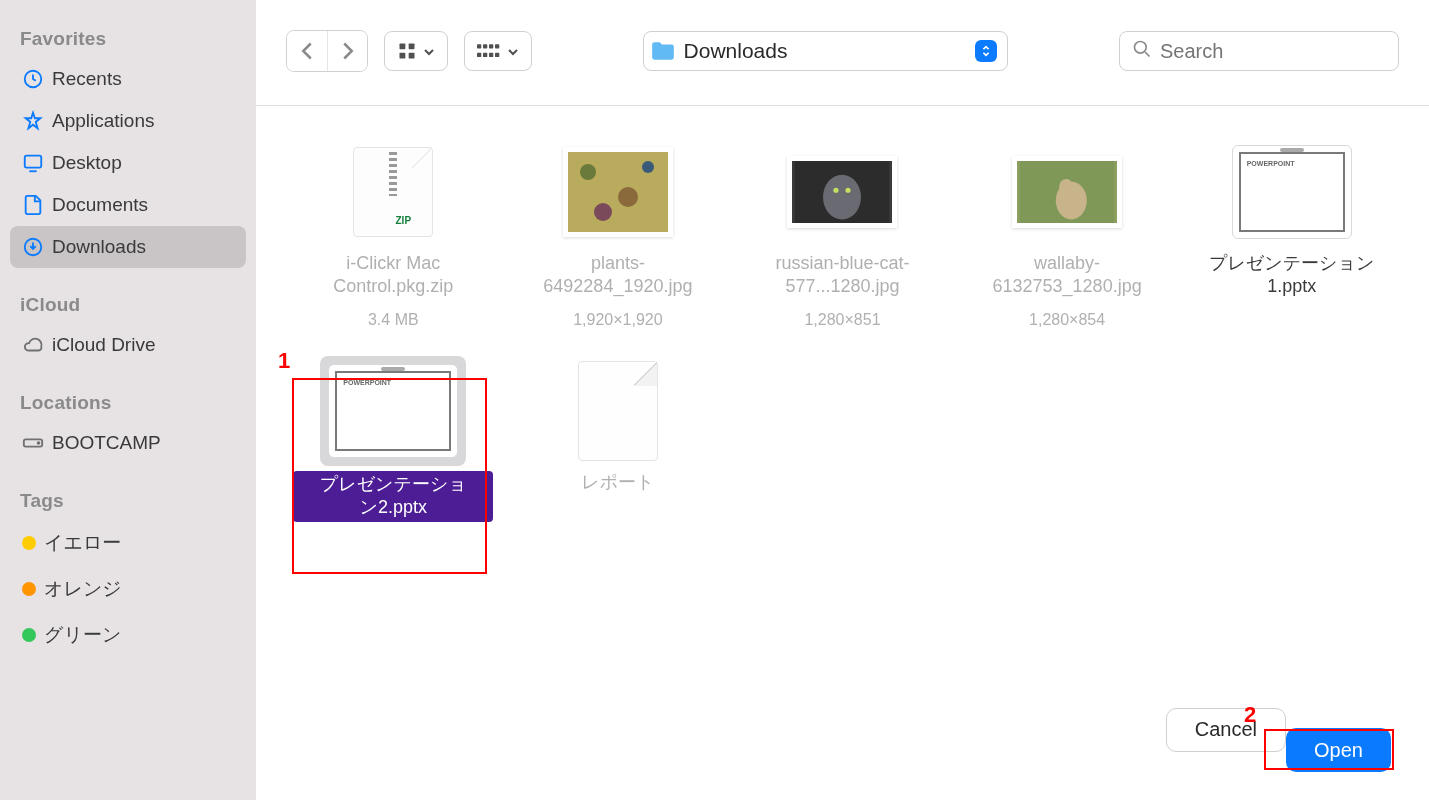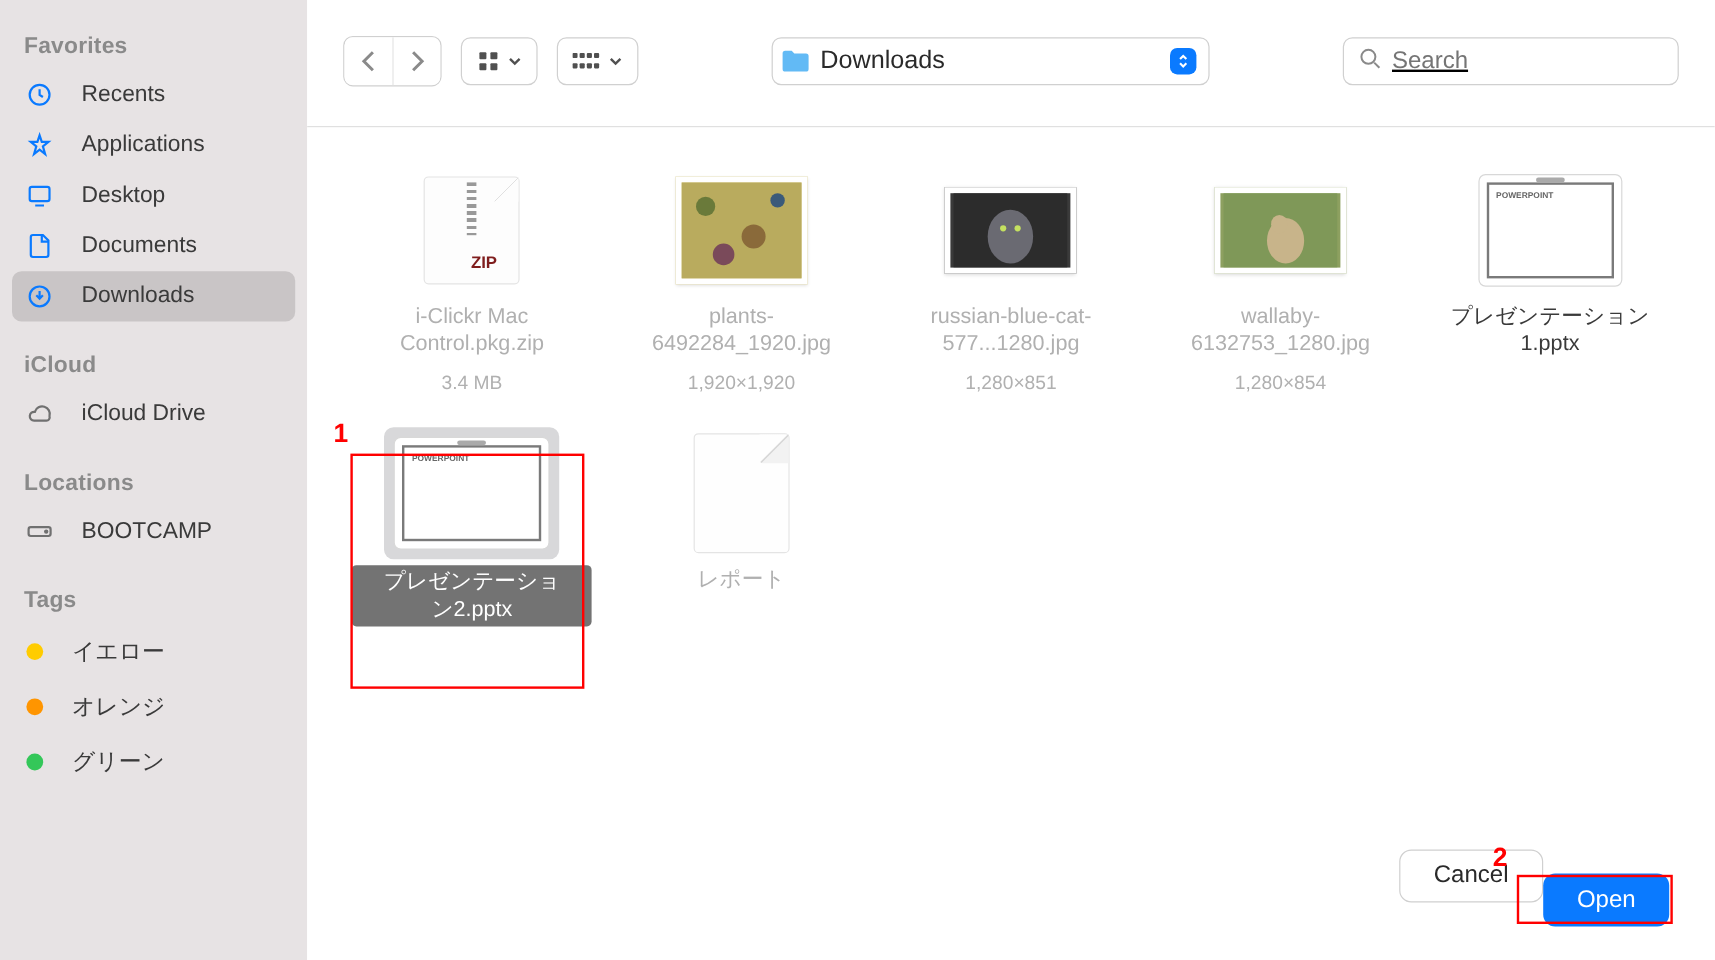--- a/index.html
+++ b/index.html
@@ -1,20 +1,20 @@
 <!DOCTYPE html>
 <html><head>
   <meta charset="utf-8">
   <style>
     * { margin: 0; padding: 0; box-sizing: border-box; font-family: -apple-system, BlinkMacSystemFont, "Segoe UI", Helvetica, Arial, sans-serif; }
     body { width: 1429px; height: 800px; overflow: hidden; background: #fff; position: relative; }
     
     .sidebar { position: absolute; left: 0; top: 0; width: 256px; height: 800px; background: #e7e3e4; padding: 20px 10px; color: #4a4a4a; }
     .sidebar-section-title { font-size: 19px; font-weight: 600; color: #8a8a8a; padding: 8px 10px; letter-spacing: 0.2px; }
-    .sidebar-item { display: flex; align-items: center; gap: 24px; padding: 10px 12px; font-size: 19px; color: #3a3a3a; border-radius: 8px; cursor: pointer; }
+    .sidebar-item { display: flex; align-items: center; gap: 8px; padding: 10px 12px; font-size: 19px; color: #3a3a3a; border-radius: 8px; cursor: pointer; }
     .sidebar-item.active { background: #c9c5c6; }
     .sidebar-item .icon { width: 22px; height: 22px; display: flex; align-items: center; justify-content: center; color: #0a7aff; }
     .sidebar-item .icon.gray { color: #707070; }
     .tag-dot { width: 14px; height: 14px; border-radius: 50%; }
     .tag-red { background: #ff3b30; }
     .tag-orange { background: #ff9500; }
     .tag-yellow { background: #ffcc00; }
     .tag-green { background: #34c759; }
     
     .main { position: absolute; left: 256px; top: 0; right: 0; height: 800px; background: rgba(255,255,255,0.98); }
@@ -22,39 +22,39 @@
     .toolbar { position: absolute; top: 30px; left: 0; right: 0; height: 42px; display: flex; align-items: center; padding: 0 30px; gap: 16px; }
     .nav-buttons { display: flex; border: 1px solid #d0d0d0; border-radius: 8px; overflow: hidden; }
     .nav-btn { width: 40px; height: 40px; background: #fff; display: flex; align-items: center; justify-content: center; color: #8a8a8a; font-size: 22px; cursor: pointer; }
     .view-btn { height: 40px; background: #fff; border: 1px solid #d0d0d0; border-radius: 8px; display: flex; align-items: center; justify-content: center; color: #505050; padding: 0 12px; gap: 6px; font-size: 20px; cursor: pointer; }
     
     .location-bar { display: flex; align-items: center; background: #fff; border: 1px solid #d0d0d0; border-radius: 8px; height: 40px; padding: 0 10px 0 6px; gap: 8px; flex: 0 0 auto; margin-left: auto; }
     .folder-icon { width: 26px; height: 22px; }
     .location-text { font-size: 21px; color: #2a2a2a; padding-right: 180px; }
     .loc-chevron { width: 22px; height: 22px; border-radius: 6px; background: #0a7aff; display: flex; flex-direction: column; align-items: center; justify-content: center; color: #fff; font-size: 10px; line-height: 6px; }
     
-    .search-bar { display: flex; align-items: center; background: #fff; border: 1px solid #d0d0d0; border-radius: 8px; height: 40px; padding: 0 12px; gap: 8px; width: 280px; margin-left: auto; text-decoration: underline; }
+    .search-bar { display: flex; align-items: center; background: #fff; border: 1px solid #d0d0d0; border-radius: 8px; height: 40px; padding: 0 12px; gap: 8px; width: 280px; margin-left: auto; }
     .search-bar input { border: none; outline: none; font-size: 20px; color: #8a8a8a; width: 100%; background: transparent; }
     
     .divider { position: absolute; top: 105px; left: 0; right: 0; height: 1px; background: #e0e0e0; }
     
     .files-area { position: absolute; top: 130px; left: 30px; right: 30px; }
     .file-grid { display: grid; grid-template-columns: repeat(5, 1fr); gap: 0 10px; }
     .file-item { display: flex; flex-direction: column; align-items: center; padding: 12px 0 20px; cursor: pointer; position: relative; }
     .file-thumb { width: 120px; height: 100px; display: flex; align-items: center; justify-content: center; margin-bottom: 10px; }
     .file-name { font-size: 18px; color: #3a3a3a; text-align: center; max-width: 200px; line-height: 1.3; }
     .file-meta { font-size: 16px; color: #7a7a7a; margin-top: 12px; }
     .file-item.dimmed .file-name, .file-item.dimmed .file-meta { color: #b0b0b0; }
     .file-item.selected .file-thumb-wrap { background: #d8d8da; border-radius: 8px; padding: 8px; }
-    .file-item.selected .file-name { background: #737373; color: #fff; border-radius: 4px; padding: 2px 24px; }
+    .file-item.selected .file-name { background: #4c1d95; color: #fff; border-radius: 4px; padding: 2px 24px; }
     
     .thumb-zip { width: 80px; height: 90px; background: #fdfdfd; border: 1px solid #e4e4e4; border-radius: 4px; position: relative; display: flex; flex-direction: column; align-items: center; justify-content: flex-end; padding-bottom: 10px; }
     .thumb-zip::before { content: ""; position: absolute; top: 0; right: 0; width: 20px; height: 20px; background: linear-gradient(135deg, transparent 48%, #e0e0e0 50%, #fdfdfd 52%); }
     .thumb-zip .zipper { position: absolute; top: 4px; left: 50%; transform: translateX(-50%); width: 8px; height: 44px; background: repeating-linear-gradient(180deg, #999 0 3px, transparent 3px 6px); }
-    .thumb-zip .ziplabel { font-size: 14px; color: #7f1d1d; font-weight: 600; margin-left: 20px; }
+    .thumb-zip .ziplabel { font-size: 10px; color: #15803d; font-weight: 600; margin-left: 20px; }
     
     .thumb-img { width: 110px; height: 90px; border: 5px solid #fff; box-shadow: 0 1px 3px rgba(0,0,0,0.15); display: flex; align-items: center; justify-content: center; }
     
     .thumb-pptx { width: 130px; height: 94px; background: #fff; border: 1px solid #d8d8d8; border-radius: 6px; display: flex; align-items: center; justify-content: center; padding: 6px; }
     .thumb-pptx-inner { width: 100%; height: 100%; border: 2px solid #7a7a7a; position: relative; }
     .thumb-pptx-inner::before { content: ""; position: absolute; top: -6px; left: 50%; transform: translateX(-50%); width: 24px; height: 4px; background: #aaa; border-radius: 2px; }
     .thumb-pptx-label { position: absolute; top: 6px; left: 6px; font-size: 7px; color: #666; font-weight: bold; }
     
     .thumb-doc { width: 80px; height: 100px; background: #fefefe; border: 1px solid #e4e4e4; border-radius: 4px; position: relative; }
     .thumb-doc::before { content: ""; position: absolute; top: 0; right: 0; width: 24px; height: 24px; background: linear-gradient(135deg, #fefefe 0 48%, #d8d8d8 50% 52%, #f2f2f2 54% 100%); border-bottom-left-radius: 3px; }

